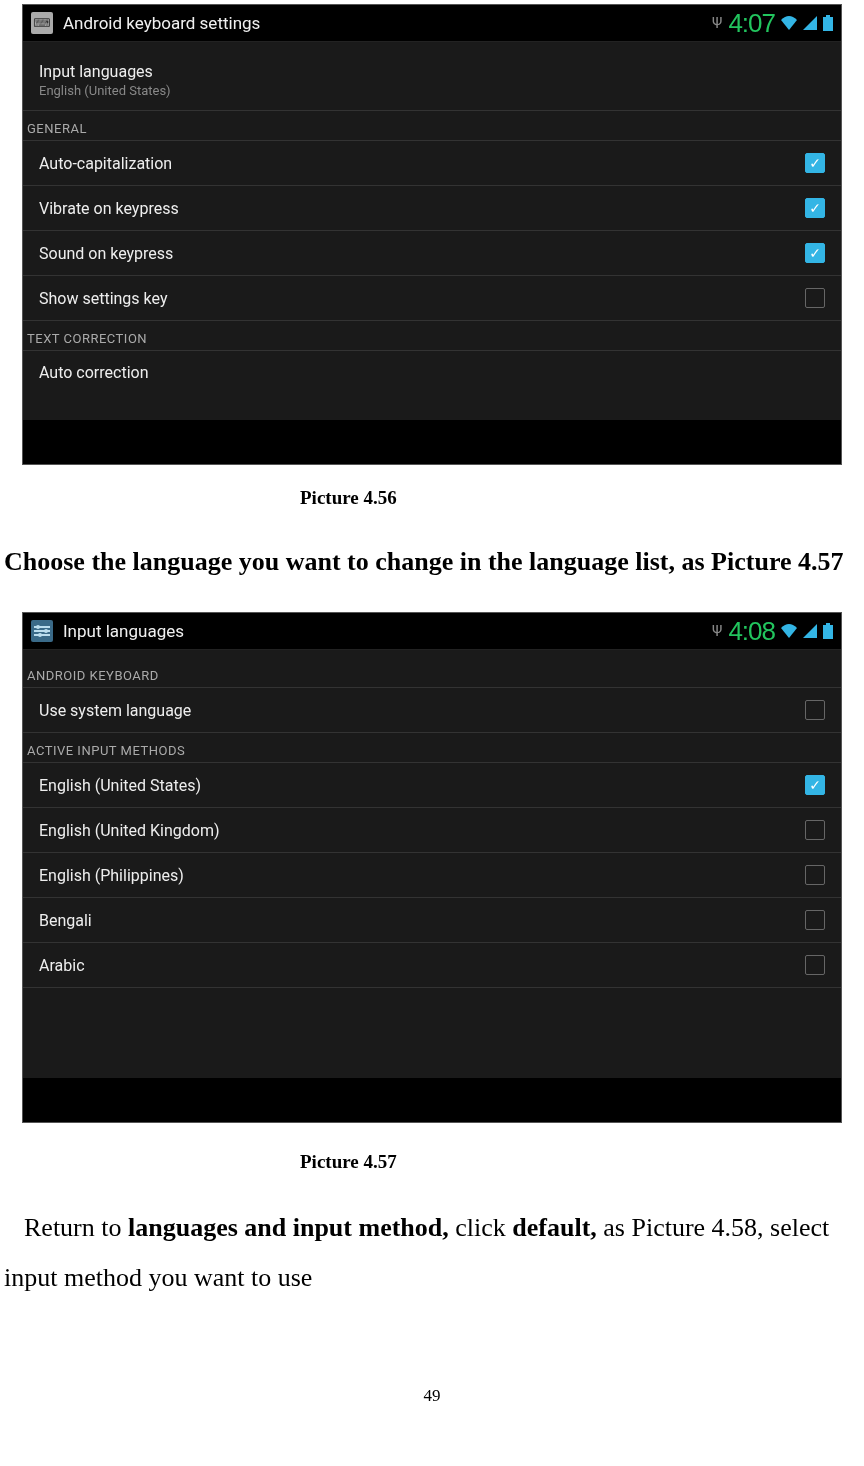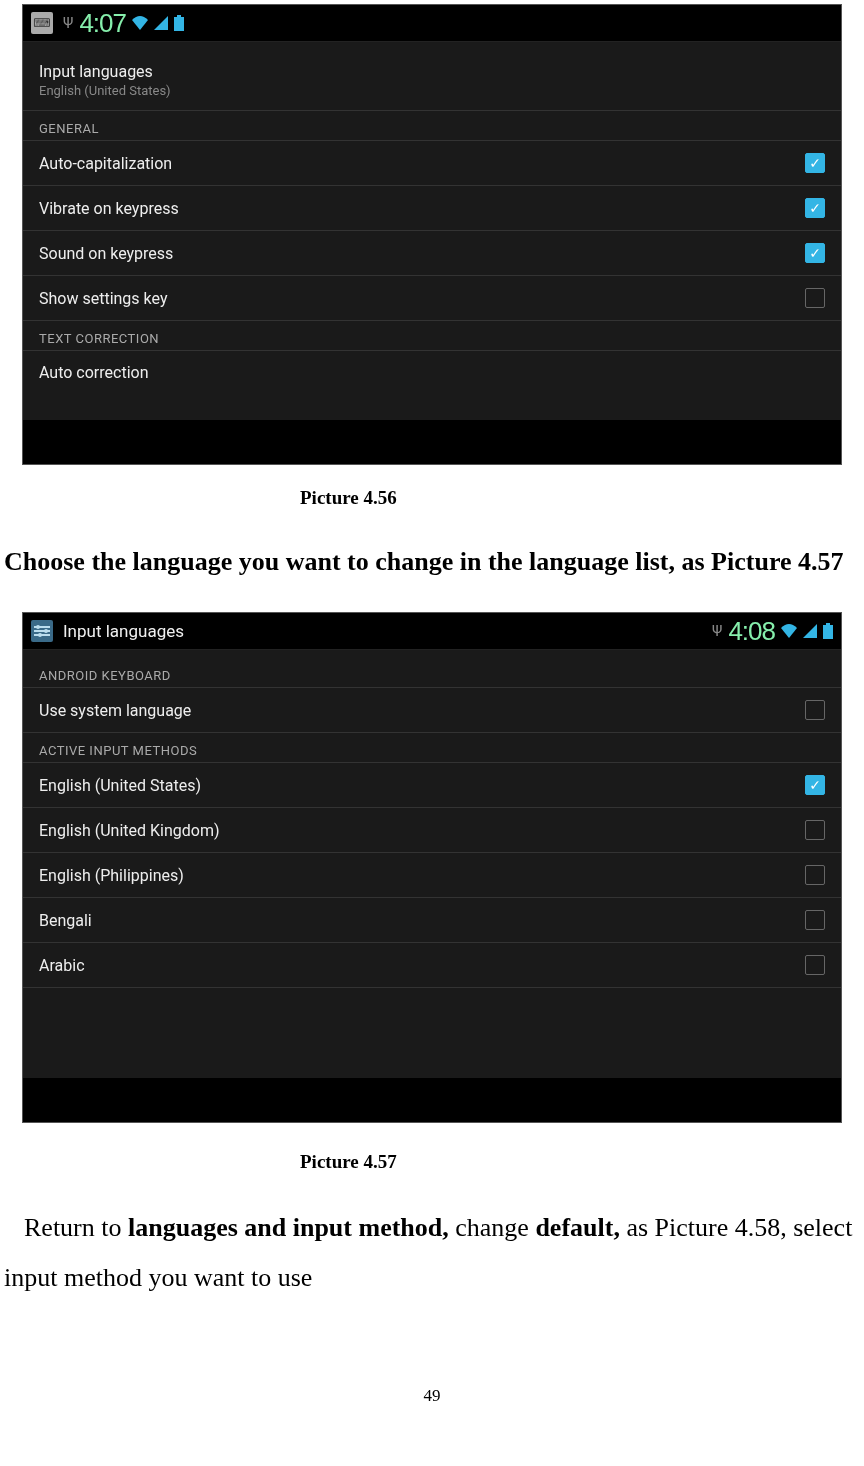--- a/index.html
+++ b/index.html
@@ -48,21 +48,21 @@
     display: flex;
     align-items: center;
     gap: 6px;
     color: #1e9bf0;
     font-size: 15px;
   }
   .statusbar .clock {
     font-family: sans-serif;
     font-size: 26px;
     font-weight: 300;
-    color: #86efac;
+    color: #22c55e;
     letter-spacing: -1px;
   }
   .statusbar .icon {
     display: inline-flex;
     color: #888;
   }
   .statusbar .icon-blue { color:#33b5e5; }
   .settings-body {
     background: #1a1a1a;
     padding: 8px 0 0 0;
@@ -83,21 +83,21 @@
     font-size: 16px;
   }
   .item .sublabel {
     color: #888;
     font-size: 13px;
     margin-top: 2px;
   }
   .section {
     font-size: 13px;
     color: #aaa;
-    padding: 10px 16px 4px 16px;
+    padding: 10px 16px 4px 4px;
     letter-spacing: 0.5px;
     border-bottom: 1px solid #333;
   }
   .checkbox {
     width: 18px; height: 18px;
     border: 1px solid #666;
     border-radius: 2px;
     display: flex; align-items:center; justify-content:center;
   }
   .checkbox.checked {
@@ -137,20 +137,21 @@
   }
 </style>
 </head>
 <body>
 
 <div class="page">
 
   <div class="screenshot">
     <div class="statusbar">
       <div class="title-icon">⌨</div>
+      <div class="title">Android keyboard settings</div>
       <div class="right">
         <span class="icon">Ψ</span>
         <span class="clock">4:07</span>
         <span class="icon icon-blue">
           <svg width="16" height="14" viewBox="0 0 16 14">
               <path d="M8 14 L0 4 Q8 -4 16 4 Z" fill="currentColor"></path>
             </svg>
         </span>
         <span class="icon icon-blue">
           <svg width="14" height="14" viewBox="0 0 14 14">
@@ -284,18 +285,18 @@
           </div>
         <div class="checkbox"></div>
       </div>
     </div>
     <div class="black-strip"></div>
   </div>
 
   <div class="caption c2">Picture 4.57</div>
 
   <div class="body-text indent">
-    <span>Return to </span><b>languages and input method, </b><span>change </span><b>default, </b><span>as Picture 4.58, select input method you want to use</span>
+    <span>Return to </span><b>languages and input method, </b><span>click </span><b>default, </b><span>as Picture 4.58, select input method you want to use</span>
   </div>
 
   <div class="page-number">49</div>
 
 </div>
 
 </body></html>

